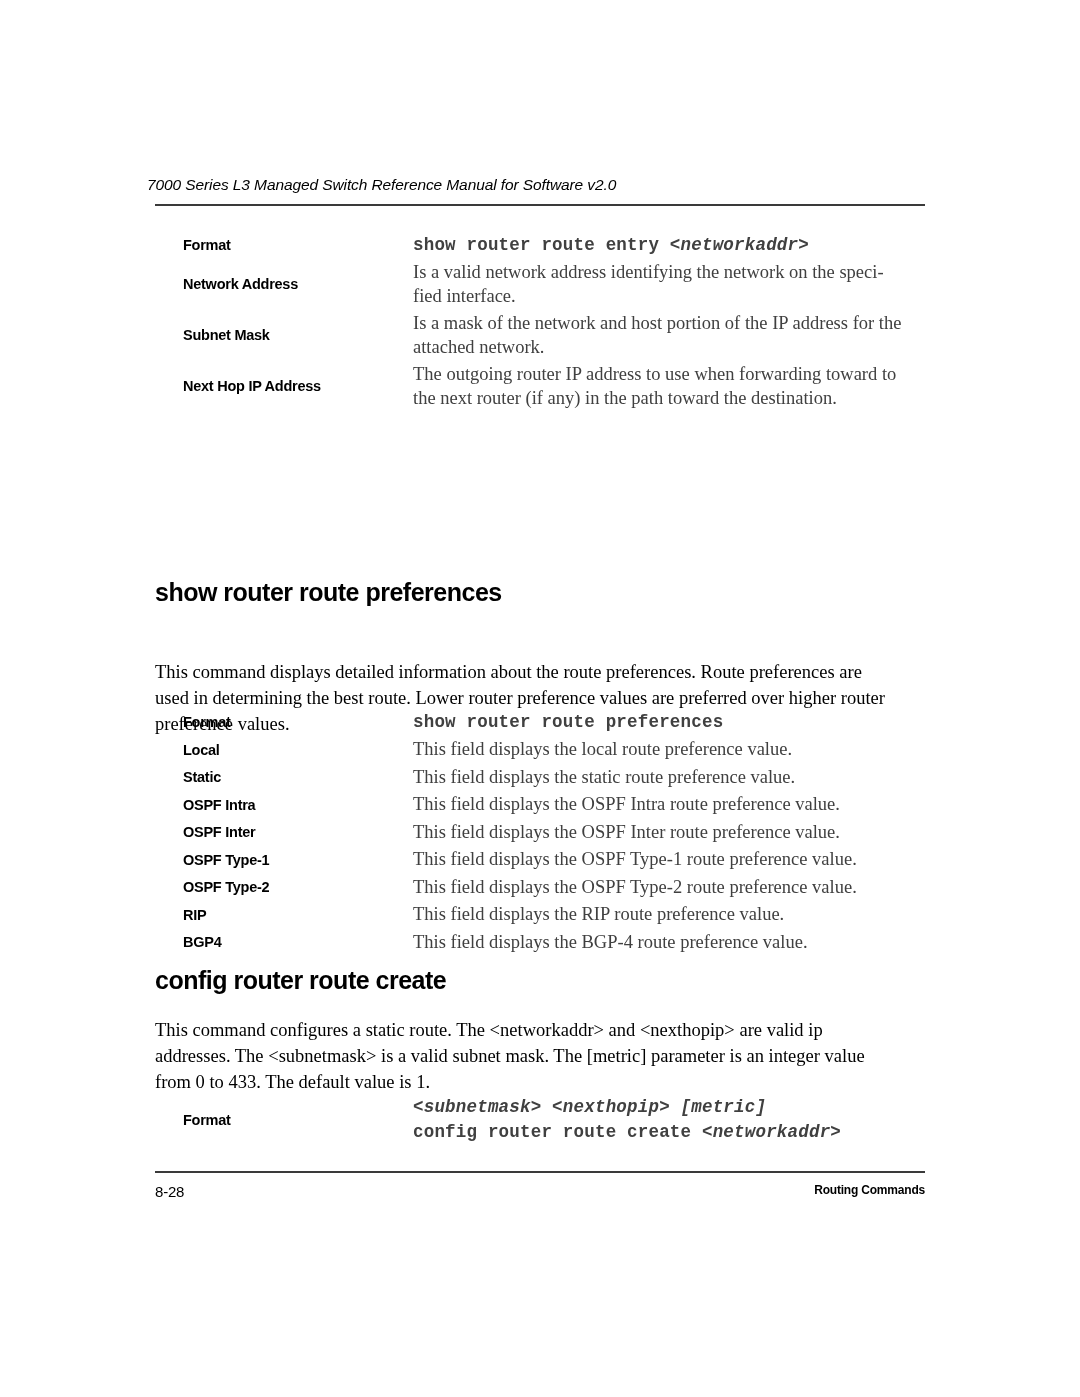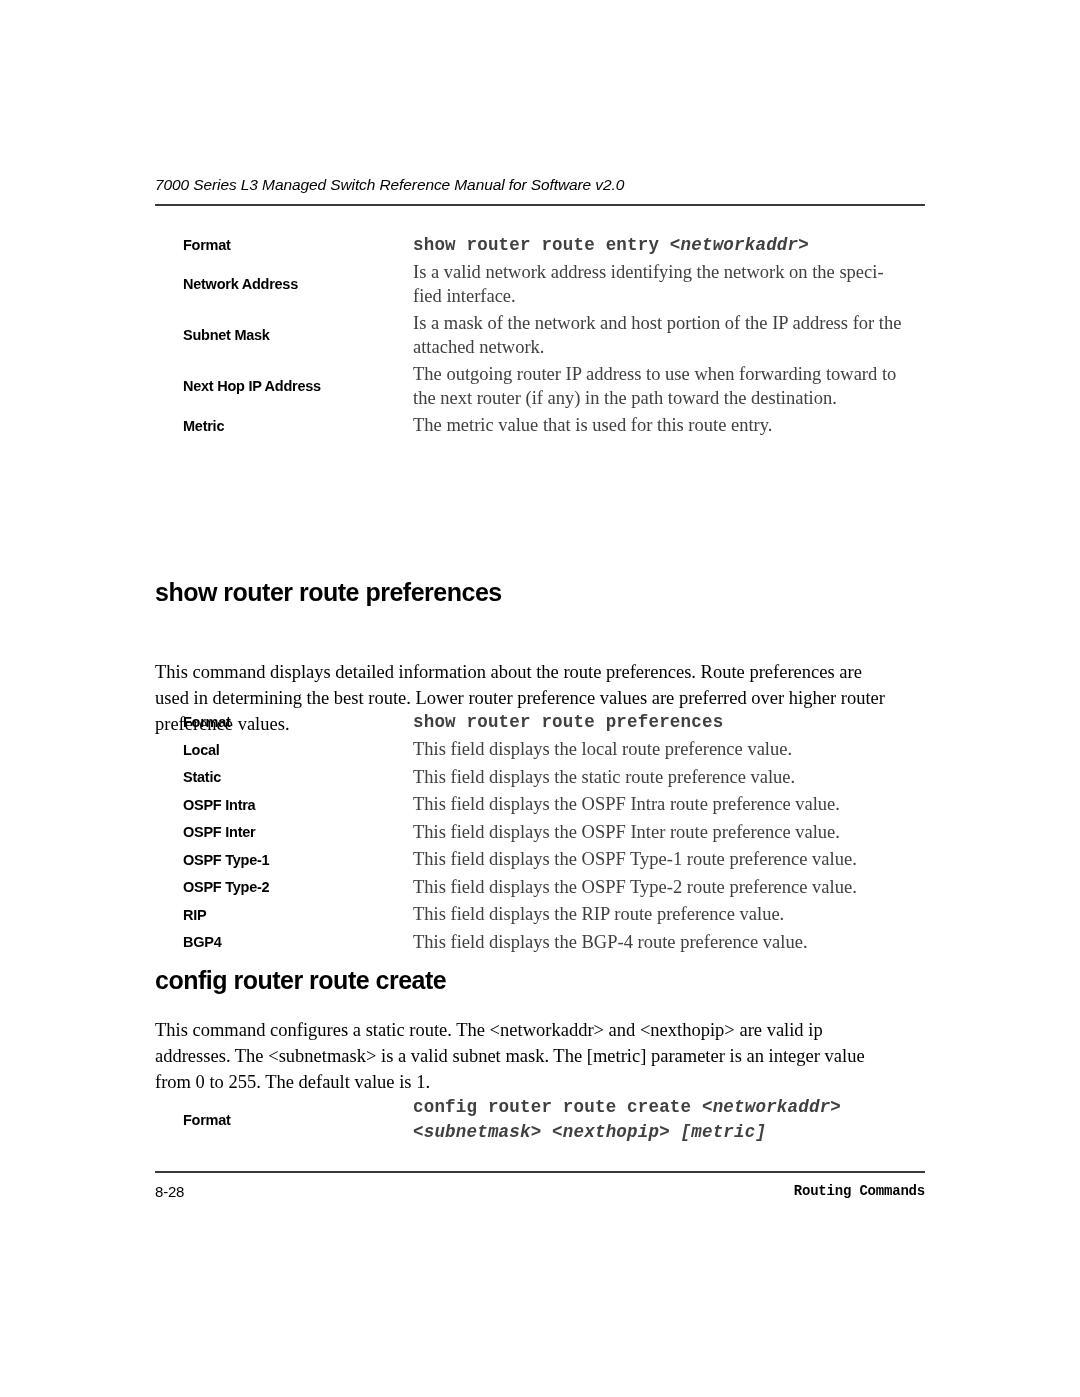--- a/index.html
+++ b/index.html
@@ -19,21 +19,21 @@
   .page {
     position: absolute;
     left: 0; top: 0;
     width: 1080px;
     height: 1397px;
   }
 
   
   .running-header {
     position: absolute;
-    left: 155px;
+    left: 147px;
     top: 176px;
     width: 770px;
     font-family: "Liberation Sans", sans-serif;
     font-style: italic;
     font-size: 15.5px;
     font-weight: 400;
     letter-spacing: -0.1px;
     color: #000;
     white-space: nowrap;
   }
@@ -54,22 +54,22 @@
     top: 1183px;
     font-family: "Liberation Sans", sans-serif;
     font-size: 15px;
     font-weight: 400;
     letter-spacing: -0.2px;
   }
   .footer-right {
     position: absolute;
     right: 155px;
     top: 1183px;
-    font-family: Liberation Mono, monospace;
-    font-size: 14px;
+    font-family: Liberation Sans, sans-serif;
+    font-size: 12px;
     font-weight: 700;
     letter-spacing: -0.2px;
     text-align: right;
     white-space: nowrap;
     margin-left: 20px;
   }
 
   
   .deflist {
     position: absolute;
@@ -178,26 +178,20 @@
           <span class="ln">attached network.</span>
         </div>
       </div>
       <div class="defrow">
         <div class="defterm">Next Hop IP Address</div>
         <div class="defdesc">
           <span class="ln">The outgoing router IP address to use when forwarding toward to</span>
           <span class="ln">the next router (if any) in the path toward the destination.</span>
         </div>
       </div>
-      <div class="defrow">
-        <div class="defterm">Metric</div>
-        <div class="defdesc">
-          <span class="ln">The metric value that is used for this route entry.</span>
-        </div>
-      </div>
     </div>
 
   <div class="h1" id="head-prefs">show router route preferences</div>
   <div class="para" id="para-prefs">
       <span class="ln">This command displays detailed information about the route preferences. Route preferences are</span>
       <span class="ln">used in determining the best route. Lower router preference values are preferred over higher router</span>
       <span class="ln">preference values.</span>
     </div>
   <div class="deflist" id="block-prefs">
       <div class="defrow">
@@ -253,28 +247,28 @@
         <div class="defdesc">
           <span class="ln">This field displays the BGP-4 route preference value.</span>
         </div>
       </div>
     </div>
 
   <div class="h1" id="head-create">config router route create</div>
   <div class="para" id="para-create">
       <span class="ln">This command configures a static route.   The &lt;networkaddr&gt; and &lt;nexthopip&gt; are valid ip</span>
       <span class="ln">addresses. The &lt;subnetmask&gt; is a valid subnet mask. The [metric] parameter is an integer value</span>
-      <span class="ln">from 0 to 255. The default value is 1.</span>
+      <span class="ln">from 0 to 433. The default value is 1.</span>
     </div>
   <div class="deflist" id="block-create">
       <div class="defrow">
         <div class="defterm">Format</div>
         <div class="defdesc">
+          <div class="mono"><i>&lt;subnetmask&gt; &lt;nexthopip&gt; [metric]</i></div>
           <div class="mono"><span>config router route create </span><i>&lt;networkaddr&gt;</i></div>
-          <div class="mono"><i>&lt;subnetmask&gt; &lt;nexthopip&gt; [metric]</i></div>
         </div>
       </div>
     </div>
 
   <div class="rule rule-bot"></div>
   <div class="footer-left">8-28</div>
   <div class="footer-right">Routing Commands</div>
 
 </div>
 

